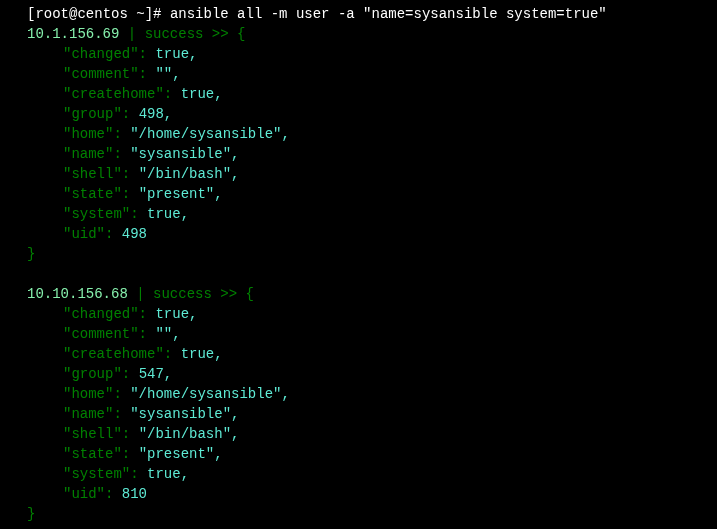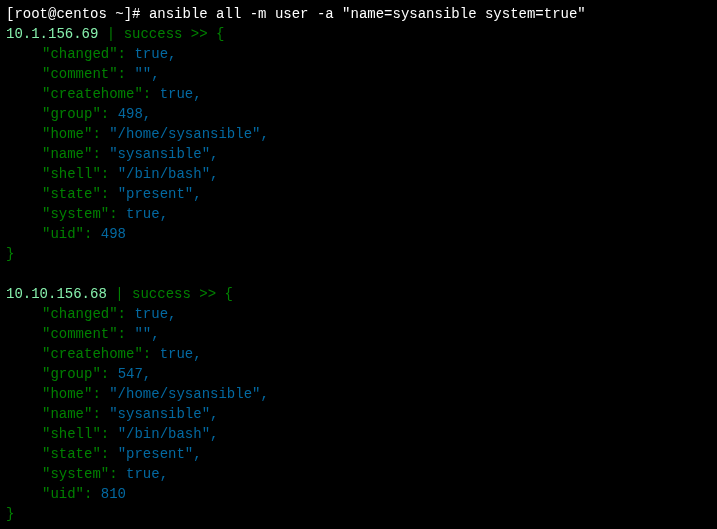--- a/index.html
+++ b/index.html
@@ -31,31 +31,32 @@
     .host-ip {
       color: #86efac;
     }
     .success-text {
       color: #008000;
     }
     .output-key {
       color: #008000;
     }
     .output-value {
-      color: #0369a1;
+      color: #5eead4;
     }
     .brace {
       color: #008000;
     }
     .indent {
       display: inline-block;
       width: 36px;
     }
     .line {
       white-space: pre;
+      margin-left: 21px;
     }
   </style>
 </head>
 <body>
 
 <div class="line"><span class="prompt-bracket">[</span><span class="prompt-user"><span>root</span>@<span>centos</span> <span>~</span></span><span class="prompt-bracket">]</span><span class="prompt-symbol"><span>#</span> </span><span class="command-text">ansible all -m user -a "name=sysansible system=true"</span></div>
 
 <div>
 <div class="line"><span class="host-ip">10.1.156.69</span><span class="success-text"> | </span><span class="success-text">success</span><span class="success-text"> &gt;&gt; </span><span class="brace">{</span></div>
 <div class="line"><span class="indent"></span><span class="output-key">"changed": </span><span class="output-value">true</span><span class="output-value">,</span></div>

